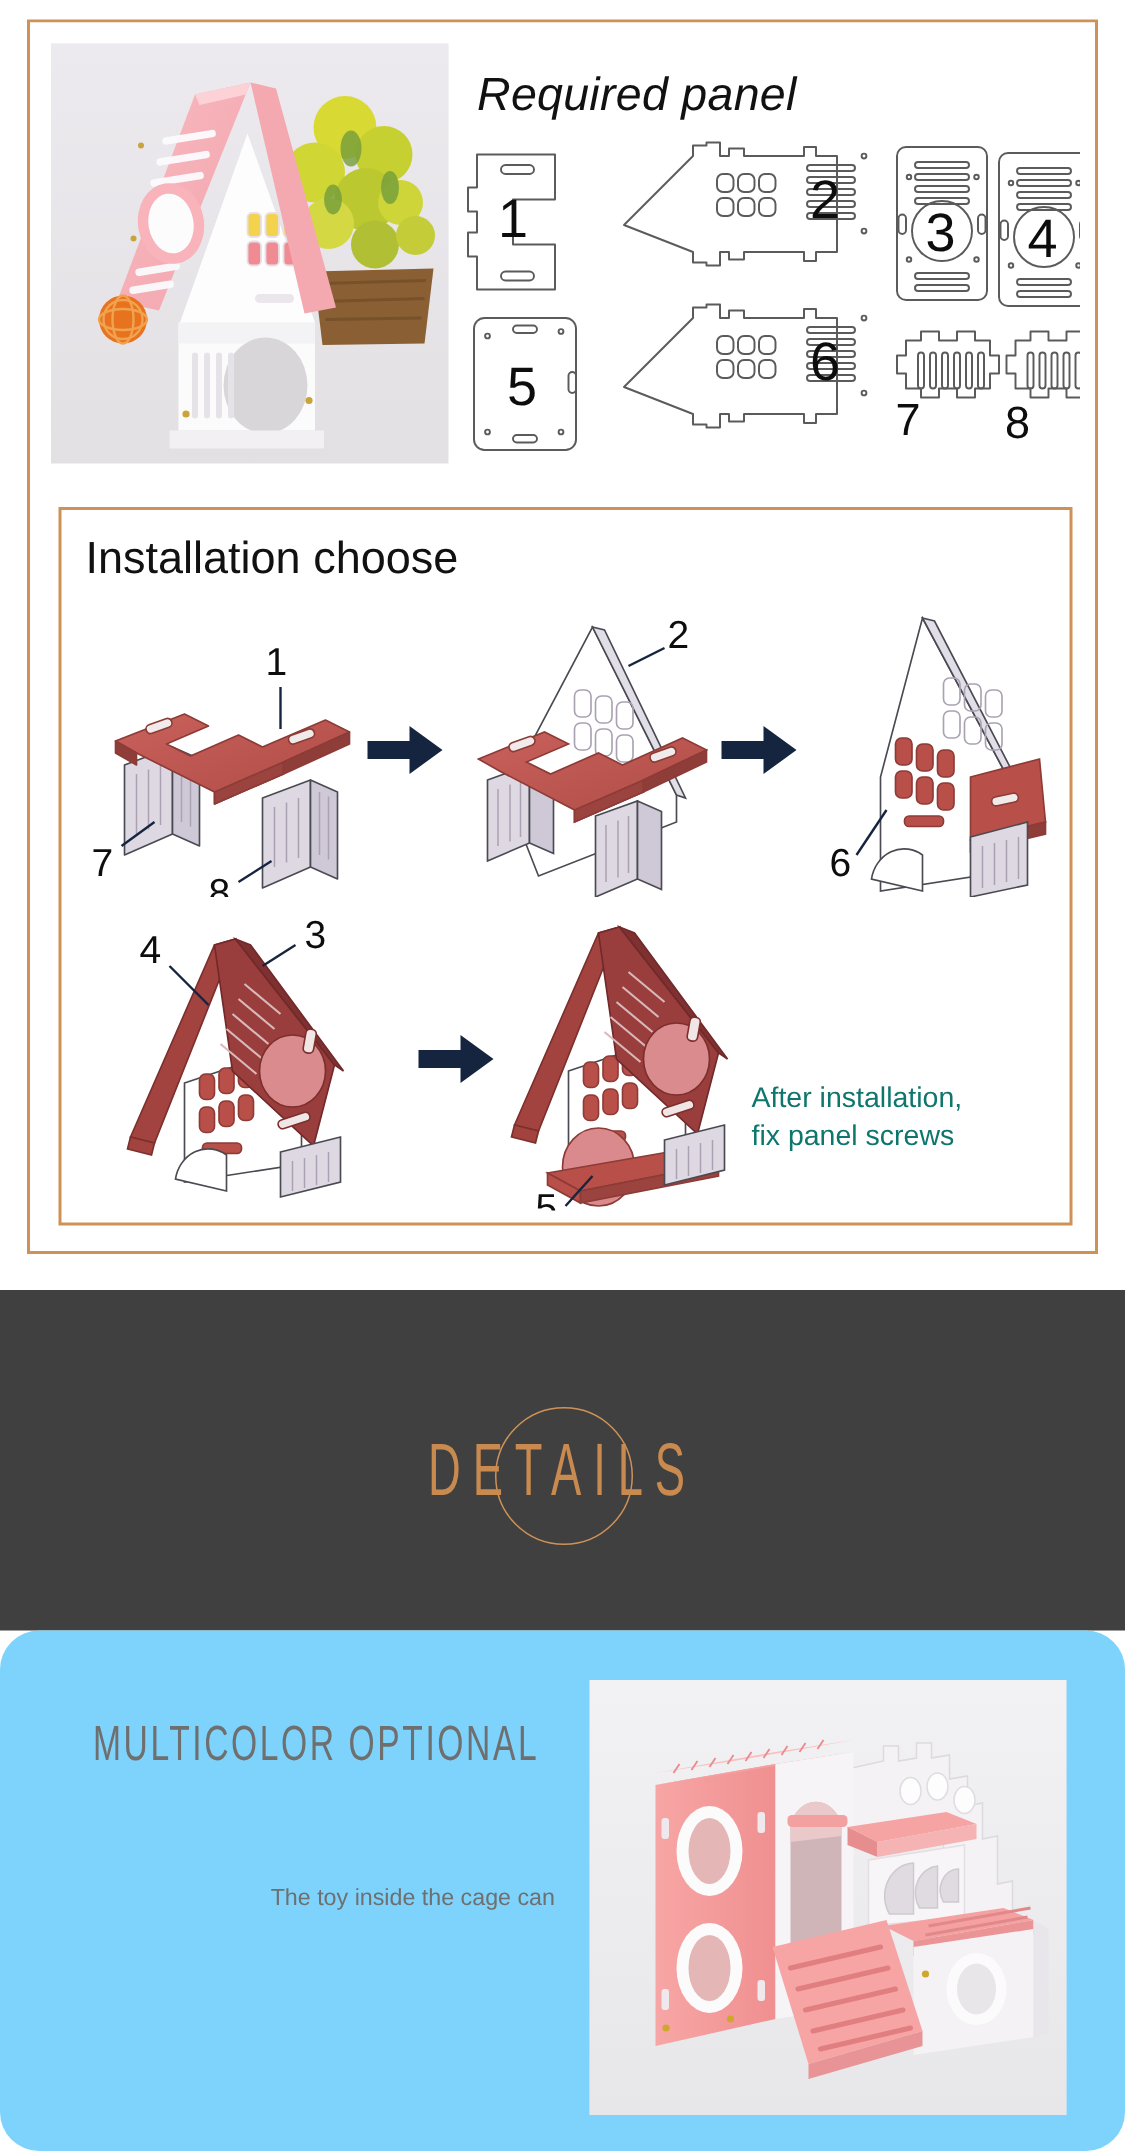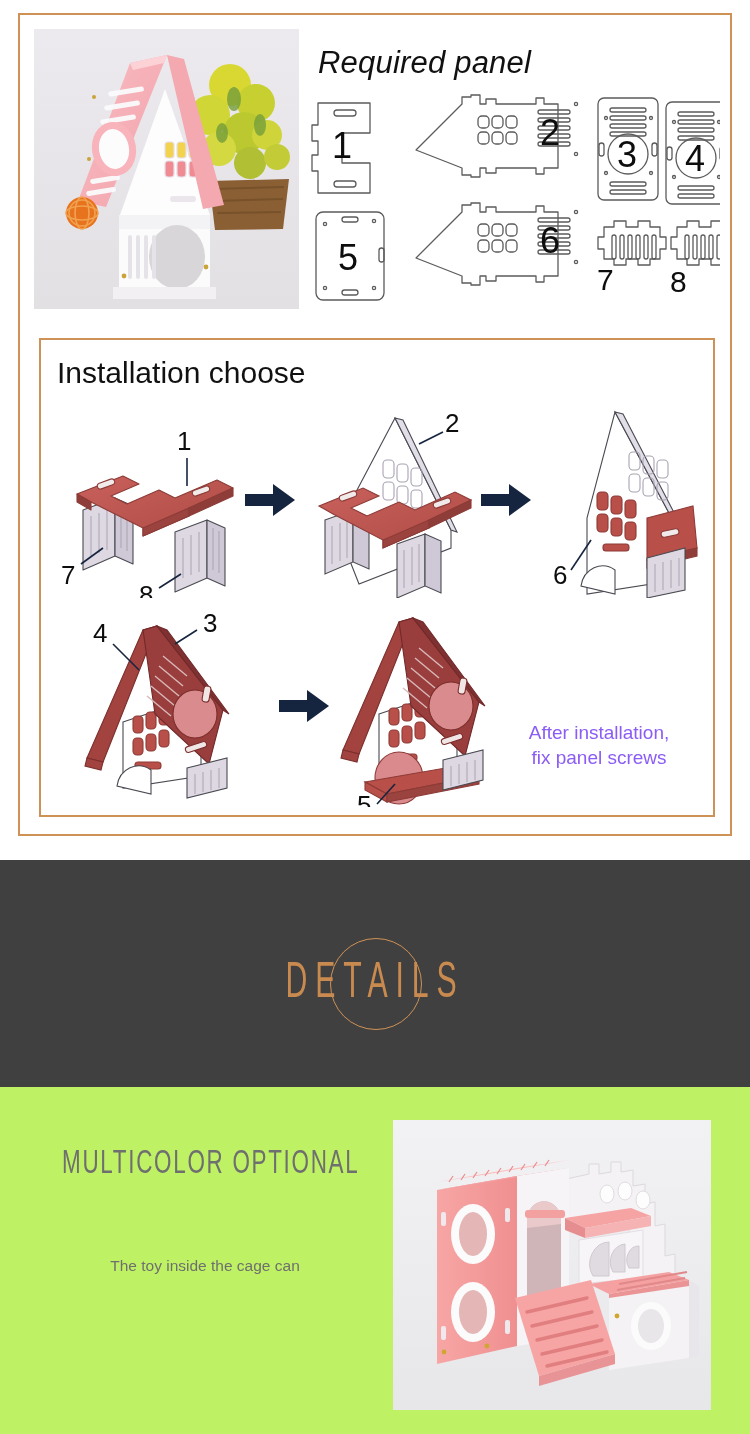--- a/index.html
+++ b/index.html
@@ -48,21 +48,21 @@
     border:2px solid #cf9256; background:#ffffff;
   }
   #installation-title {
     position:absolute; left:16px; top:16px;
     font-size:30px; color:#111; white-space:nowrap;
   }
   #install-row-1 { position:absolute; left:6px; top:58px; width:664px; height:200px; }
   #install-row-2 { position:absolute; left:6px; top:252px; width:664px; height:215px; }
   .screw-note {
     position:absolute; right:14px; top:128px; width:196px;
-    text-align:center; color:#8b5cf6; font-size:19px; line-height:1.32;
+    text-align:left; color:#0f766e; font-size:19px; line-height:1.32;
   }
 
   
   #details-divider {
     position:absolute; left:0; top:860px; width:750px; height:227px;
     background:#404040;
   }
   #details-circle {
     position:absolute; left:330px; top:78px; width:92px; height:92px;
     border:1.4px solid #cf9256; border-radius:50%;
@@ -73,31 +73,32 @@
     font-size:42px; color:#c98a4f;
     letter-spacing:11px; font-weight:400;
     transform:scaleX(.72) scaleY(1.18);
     transform-origin:center center;
     font-family:"Liberation Sans", sans-serif;
   }
 
   
   #multicolor-section {
     position:absolute; left:0; top:1087px; width:750px; height:347px;
-    background:#bef264;
+    background:#7dd3fc;
+    border-radius:26px;
   }
   #multicolor-title {
     position:absolute; left:62px; top:56px; width:330px;
     font-size:33px; color:#6f6f6f; letter-spacing:2.5px;
     transform:scaleX(.68); transform-origin:left center;
     white-space:nowrap;
   }
   #multicolor-caption {
     position:absolute; left:40px; top:160px; width:330px;
-    text-align:center; color:#6f6f6f; font-size:15.5px; line-height:2.45;
+    text-align:right; color:#6f6f6f; font-size:15.5px; line-height:2.45;
   }
   #product-photo-bottom {
     position:absolute; left:393px; top:1120px; width:318px; height:290px;
     background:#efeef0; overflow:hidden;
   }
 
   
   svg { display:block; }
 </style>
 </head>

